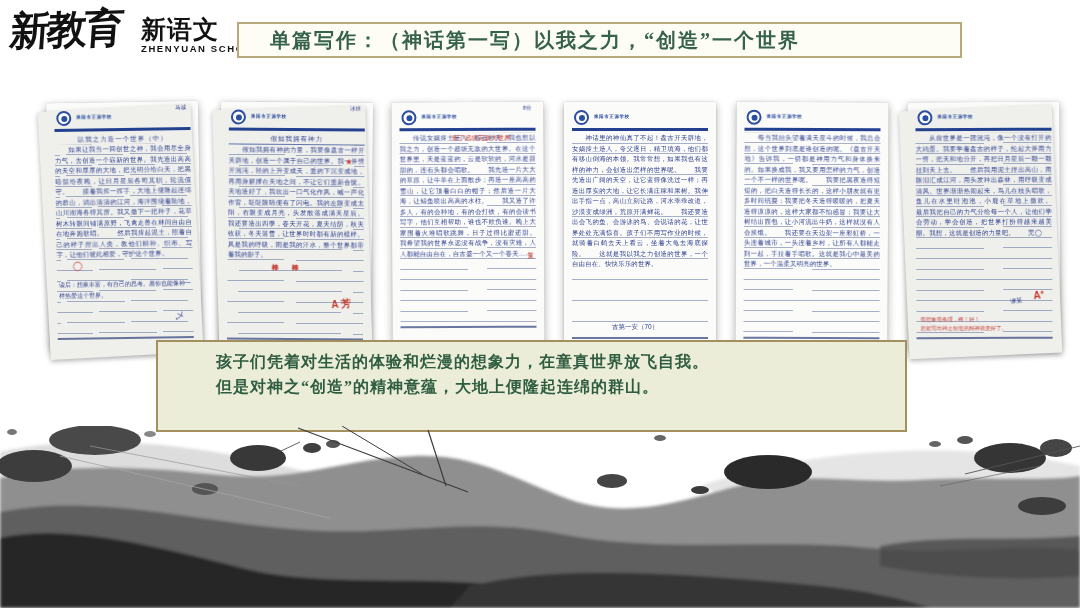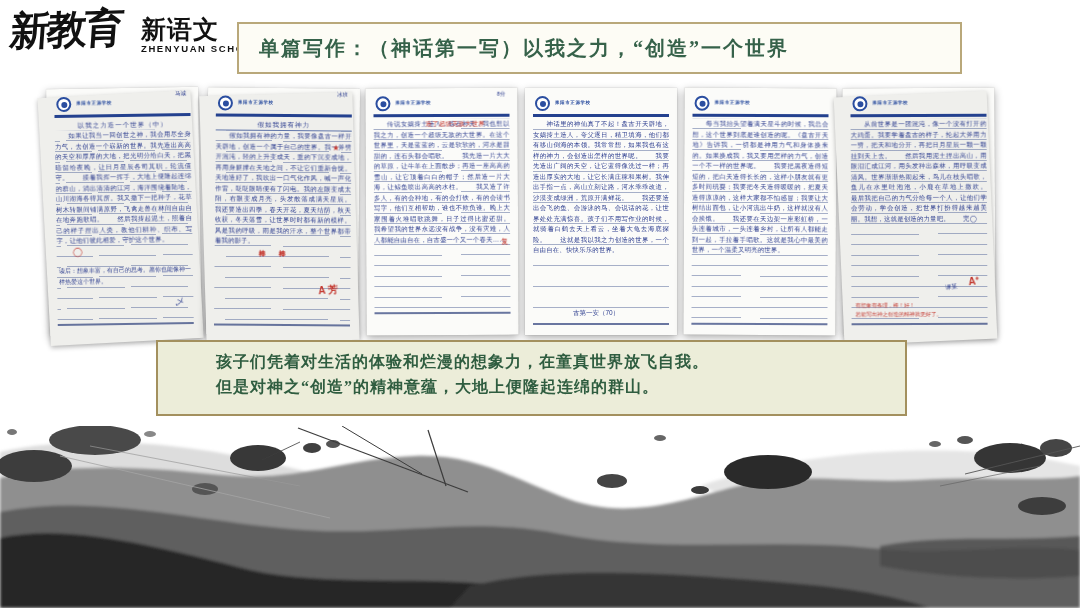--- a/index.html
+++ b/index.html
@@ -8,28 +8,28 @@
 
   
   .logo{position:absolute;left:10px;top:8px;display:flex;align-items:flex-start;}
   .logo-calli{font-family:"Liberation Serif",serif;font-weight:900;font-size:40px;line-height:44px;
               color:#111;transform:skewX(-6deg) rotate(-2deg);letter-spacing:-3px;}
   .logo-col{margin-left:20px;padding-top:9px;}
   .logo-brand{font-weight:900;font-size:25px;line-height:25px;color:#111;letter-spacing:1px;}
   .logo-sub{font-weight:700;font-size:9.5px;color:#111;letter-spacing:1.6px;margin-top:1px;}
 
   
-  .banner{position:absolute;left:237px;top:22px;width:725px;height:52px;box-sizing:border-box;
+  .banner{position:absolute;left:237px;top:22px;width:725px;height:36px;box-sizing:border-box;
           background:#fdfcf5;border:2px solid #b9a87a;display:flex;align-items:center;
-          padding-left:20px;}
+          padding-left:31px;}
   .banner-text{font-family:"Liberation Serif",serif;font-weight:700;font-size:20px;
                color:#36624a;letter-spacing:2px;}
 
   
-  .pages{position:absolute;left:48px;top:88px;display:flex;gap:7px;}
+  .pages{position:absolute;left:48px;top:102px;display:flex;gap:20px;}
   .page{position:relative;width:152px;height:247px;background:#fbfbf9;box-sizing:border-box;
         padding:6px 8px 0 8px;box-shadow:0 3px 8px rgba(0,0,0,.32),0 0 1px rgba(0,0,0,.25);}
   .p1{transform:rotate(-0.9deg);}
   .p2{transform:rotate(0.5deg);}
   .p3{transform:rotate(-0.3deg);}
   .p5{transform:rotate(0.3deg);}
   .p6{transform:rotate(-0.3deg);}
   .p1::before,.p2::before,.p6::before{content:"";position:absolute;left:-4px;right:3px;top:6px;bottom:-7px;
         background:#efefec;transform:rotate(-2.2deg);z-index:-1;box-shadow:0 2px 5px rgba(0,0,0,.28);}
   .page-head{position:relative;height:20px;border-bottom:3px solid #24418f;margin-bottom:2px;}
@@ -60,21 +60,21 @@
   .red-top{top:12px;right:12px;font-size:8px;}
   .red-mid{top:116px;left:16px;font-size:9px;}
   .p2 .red-mid{top:118px;left:44px;font-size:7px;letter-spacing:3px;font-weight:700;}
   .p3 .red-mid{top:1px;left:52px;font-size:6.4px;letter-spacing:.2px;}
   .p3 .red-top{top:118px;right:2px;font-size:7px;}
   .red-grade{bottom:26px;right:12px;font-size:10px;font-weight:700;transform:rotate(-6deg);}
   .p6 .red-grade{bottom:34px;right:8px;}
   .red-foot{left:4px;right:4px;bottom:4px;font-size:5.4px;line-height:8.5px;}
 
   
-  .quote{position:absolute;left:156px;top:340px;width:751px;height:76px;box-sizing:border-box;
+  .quote{position:absolute;left:156px;top:340px;width:751px;height:92px;box-sizing:border-box;
          background:#ecedd9;border:2px solid #a3905e;padding:8px 0 0 58px;}
   .quote-line{font-family:"Liberation Serif",serif;font-weight:700;font-size:16px;line-height:24.5px;
          color:#2f5d40;letter-spacing:1px;}
 
   
   .ink{position:absolute;left:0;top:426px;width:1080px;height:182px;}
 </style>
 </head>
 <body>
 

